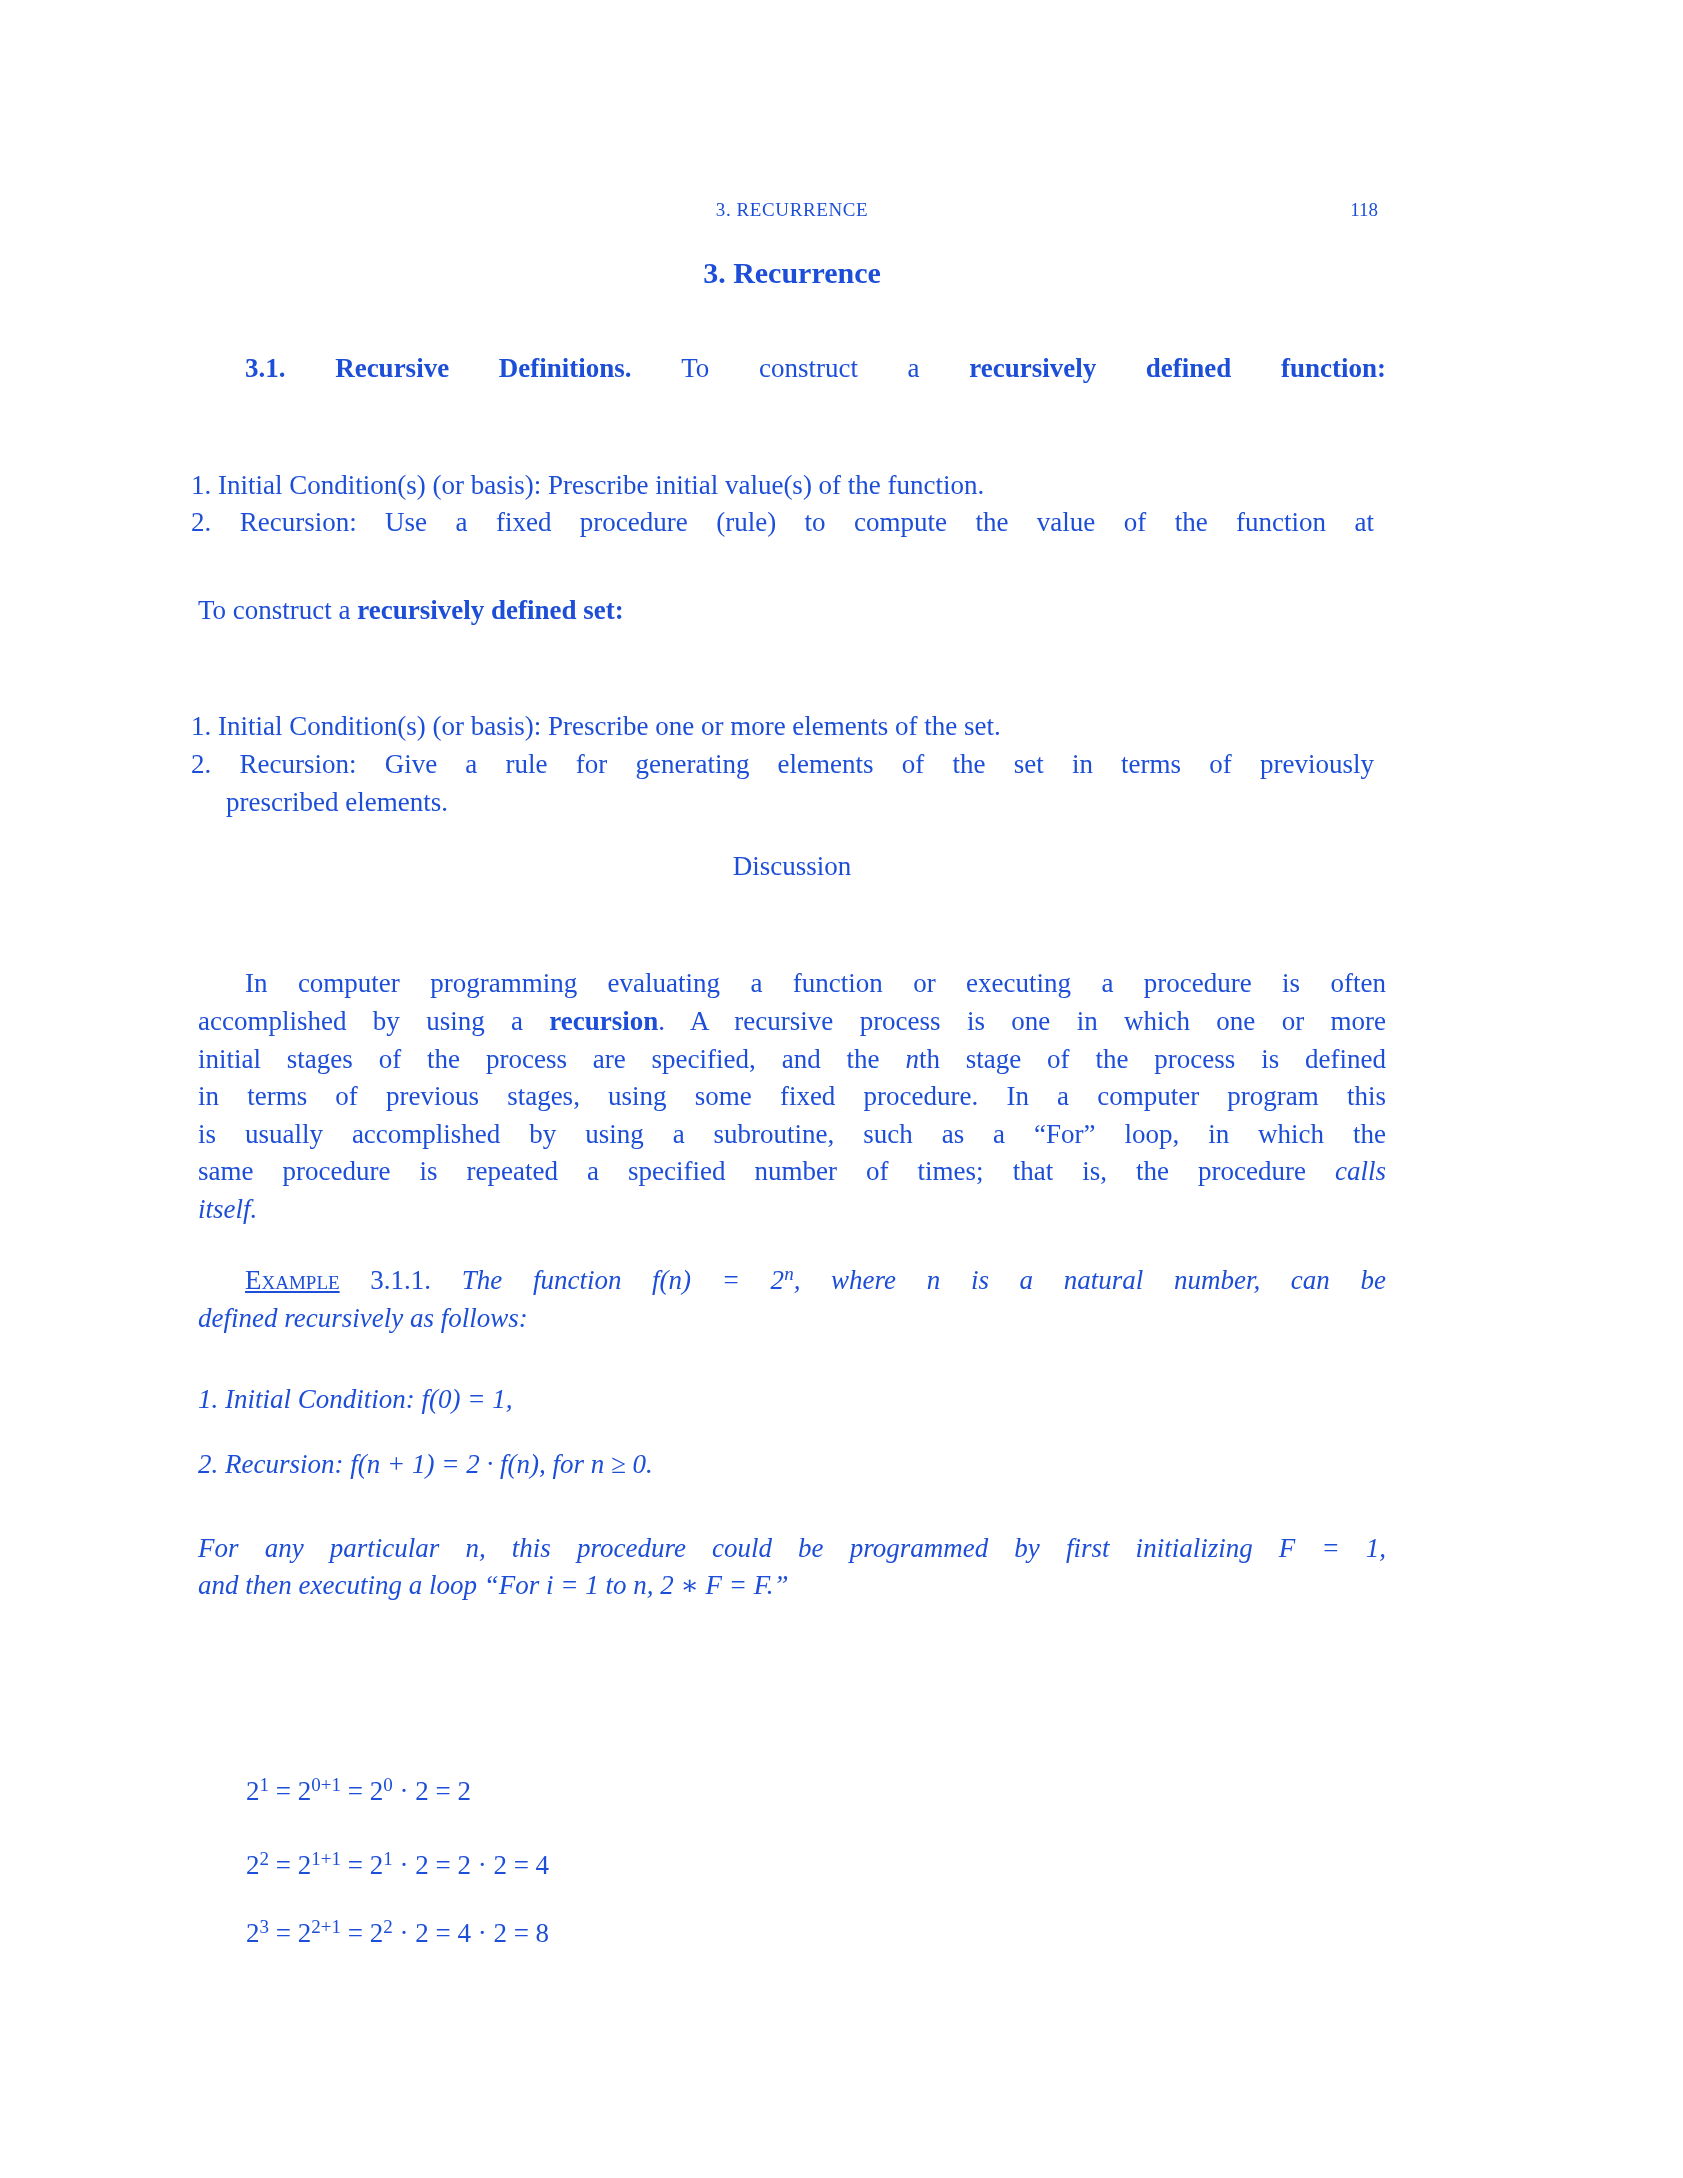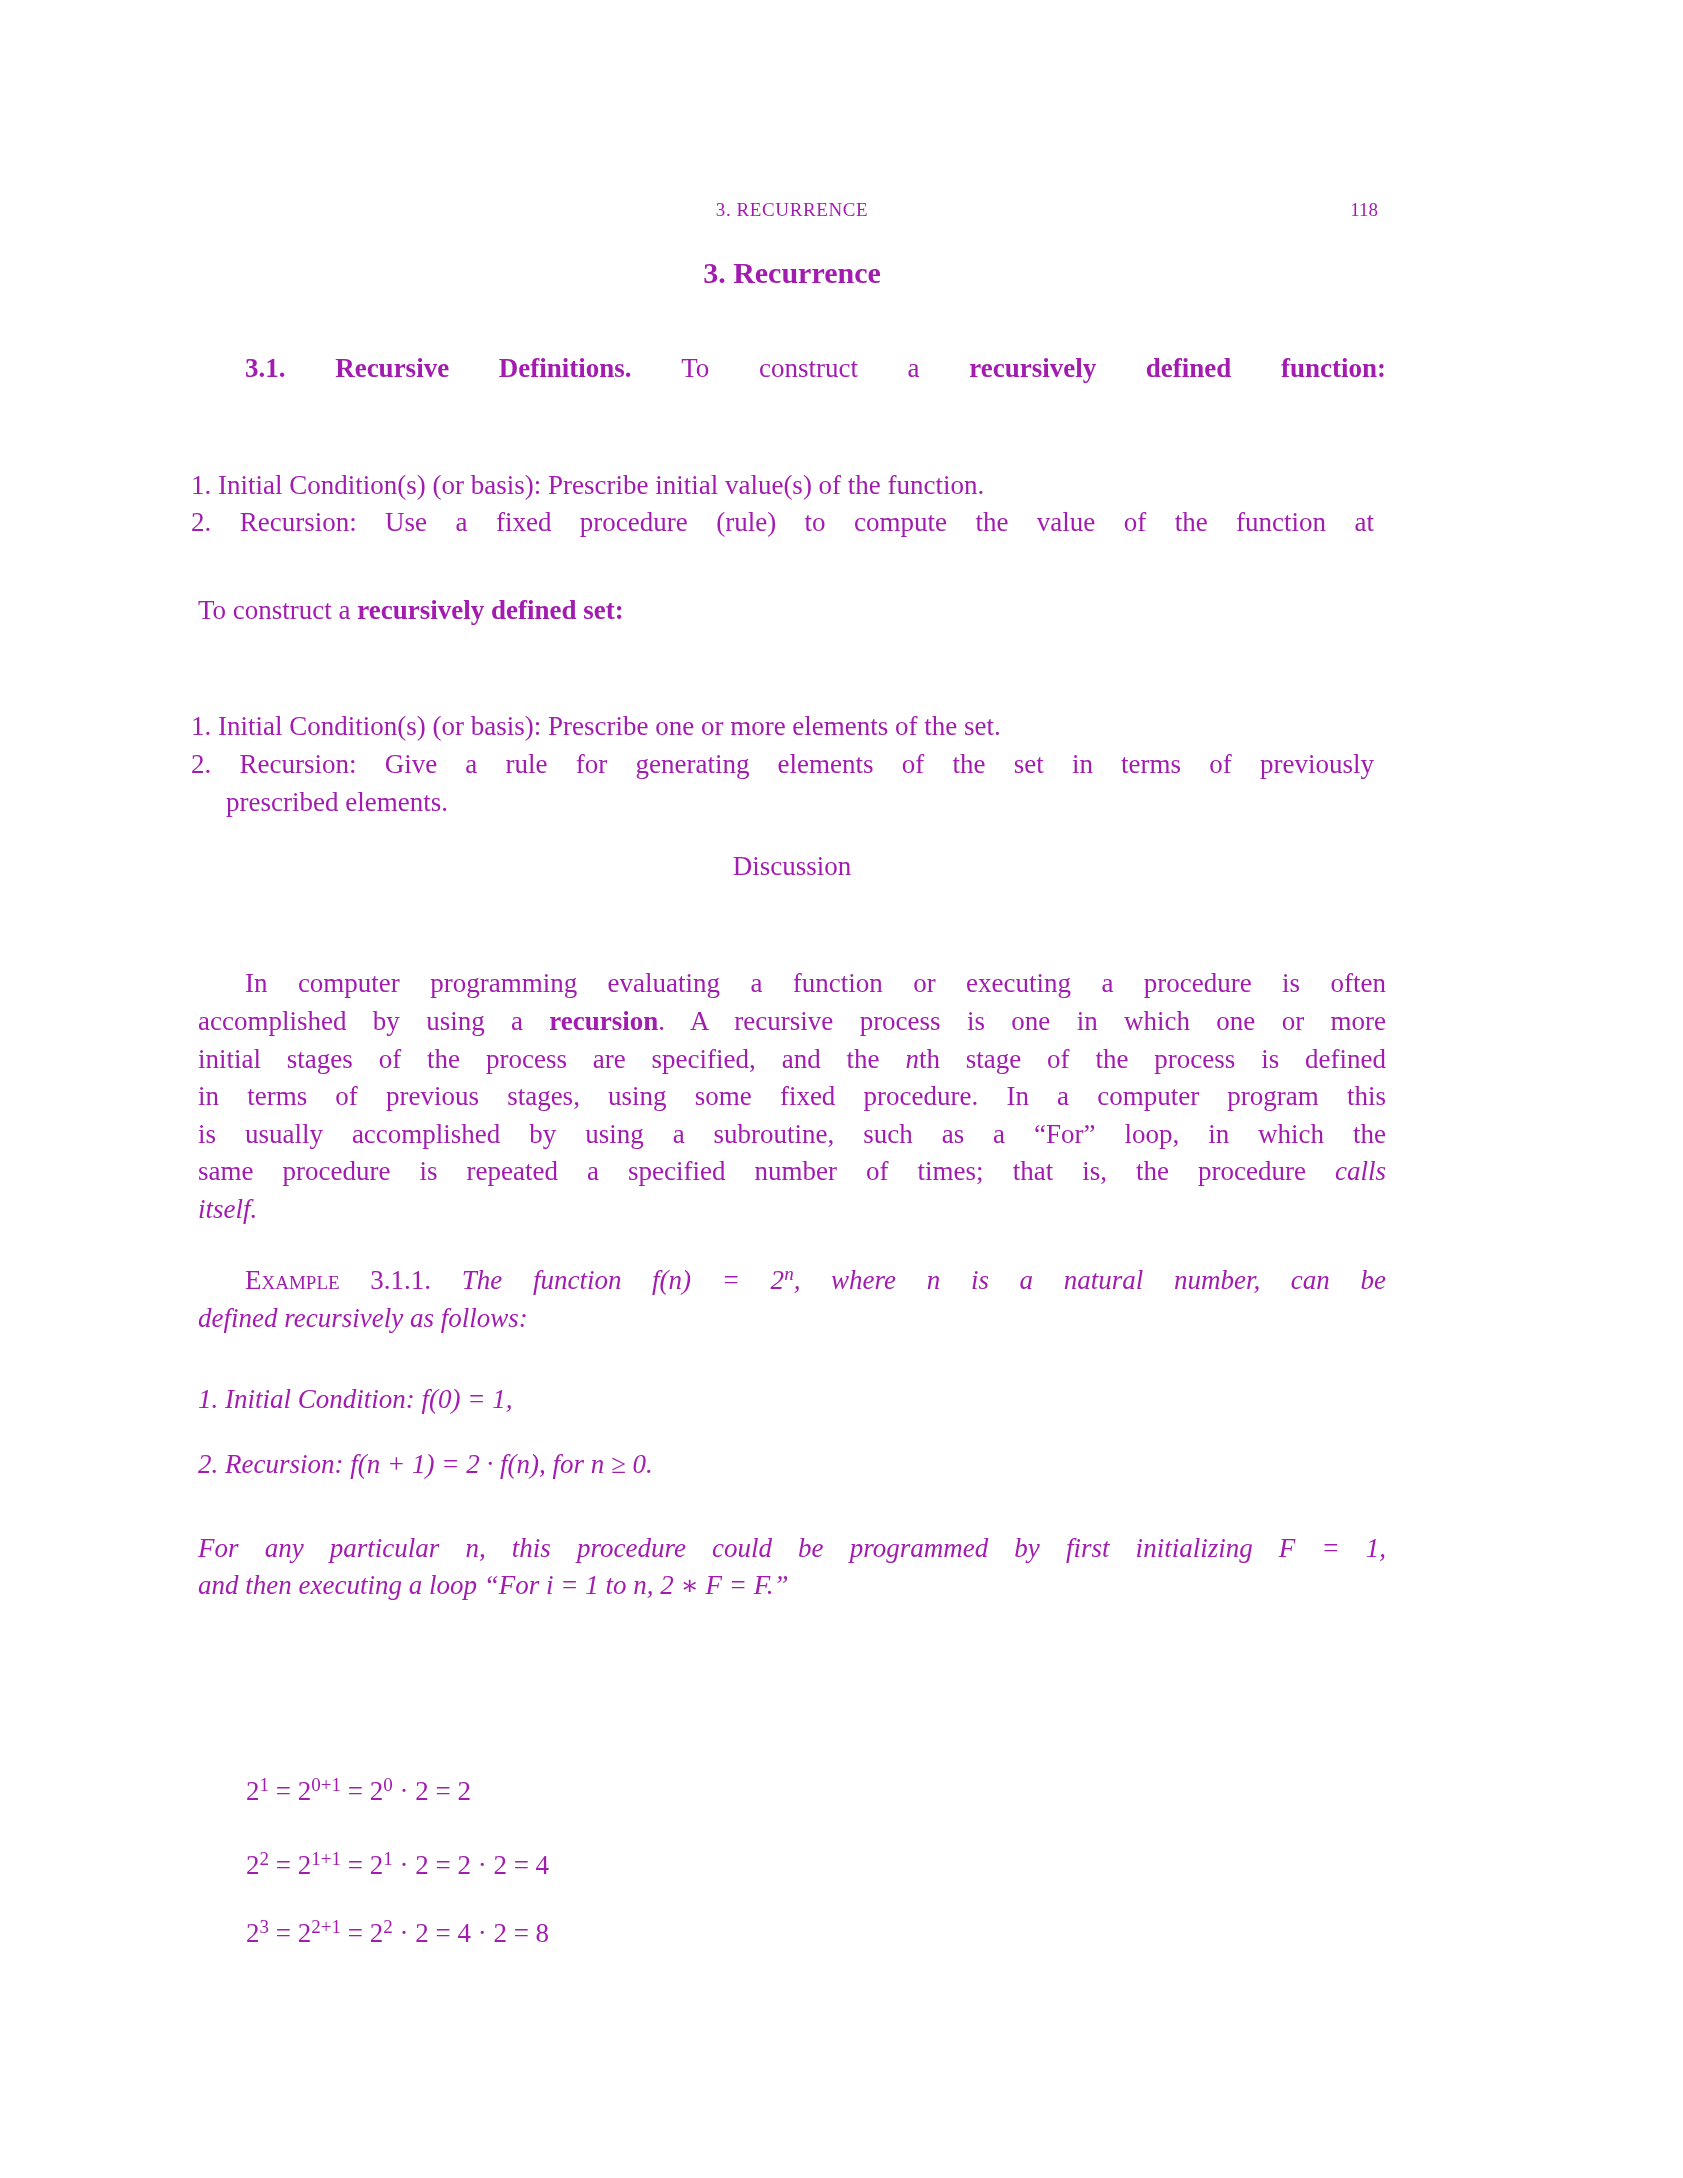--- a/index.html
+++ b/index.html
@@ -1,32 +1,32 @@
 <!DOCTYPE html>
 <html><head>
 <meta charset="utf-8">
 <style>
   * { margin:0; padding:0; box-sizing:border-box; }
   html,body { background:#ffffff; }
   .page {
     position:relative; width:1683px; height:2178px; background:#ffffff;
-    font-family:"Liberation Serif","DejaVu Serif",serif; color:#a21caf;
+    font-family:"Liberation Serif","DejaVu Serif",serif; color:#1d4ed8;
     overflow:hidden;
     padding-left:44px;
   }
   .ln { position:absolute; left:198px; width:1188px; font-size:27px; line-height:38px; }
   .jl { text-align:justify; text-align-last:justify; }
   .ind { padding-left:47px; }
   .ctr { text-align:center; }
   .list-ln { left:191px; width:1183px;margin-top:40px; }
   .cont { padding-left:35px; }
   .eq { left:246px; width:990px; }
   .seg-b { font-weight:700; }
   .seg-i { font-style:italic; }
-  .seg-sc { font-variant:small-caps; }
+  .seg-sc { font-variant:small-caps;text-decoration:underline; }
   .seg-sup { font-size:19px; vertical-align:0.45em; line-height:0; }
   .seg-isup { font-size:19px; vertical-align:0.45em; line-height:0; font-style:italic; }
   .running-header {
     position:absolute; top:198px; left:198px; width:1188px;
     font-size:19px; line-height:24px; text-align:center; letter-spacing:0.6px;
   }
   .page-num { position:absolute; right:8px; top:0; letter-spacing:0; }
   .chapter-title {
     position:absolute; top:255px; left:198px; width:1188px;
     text-align:center; font-size:30px; line-height:36px; font-weight:700;

